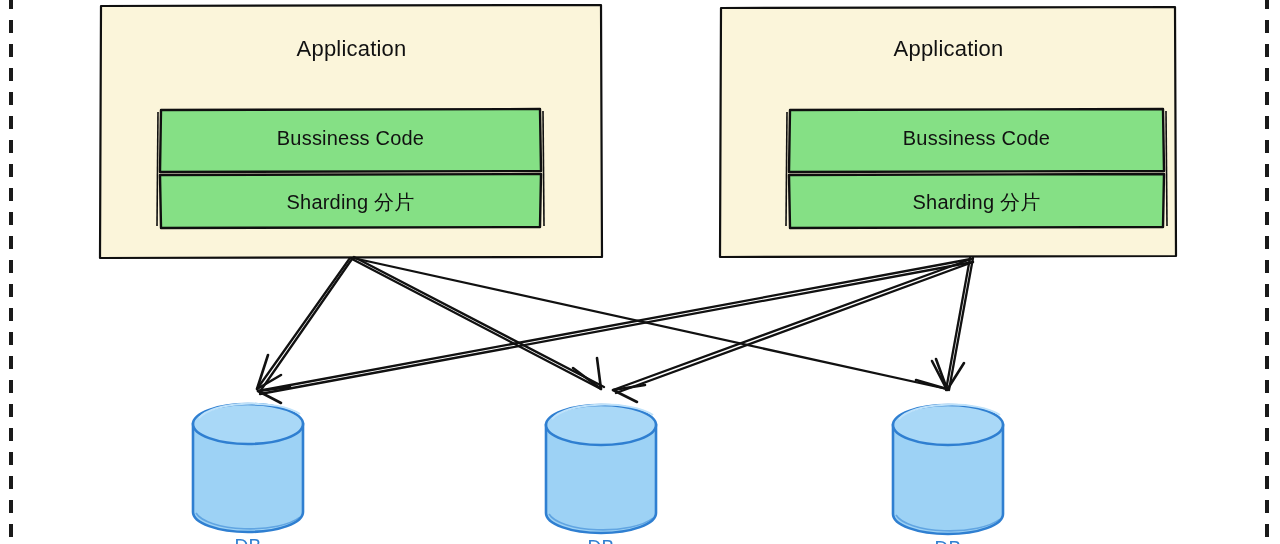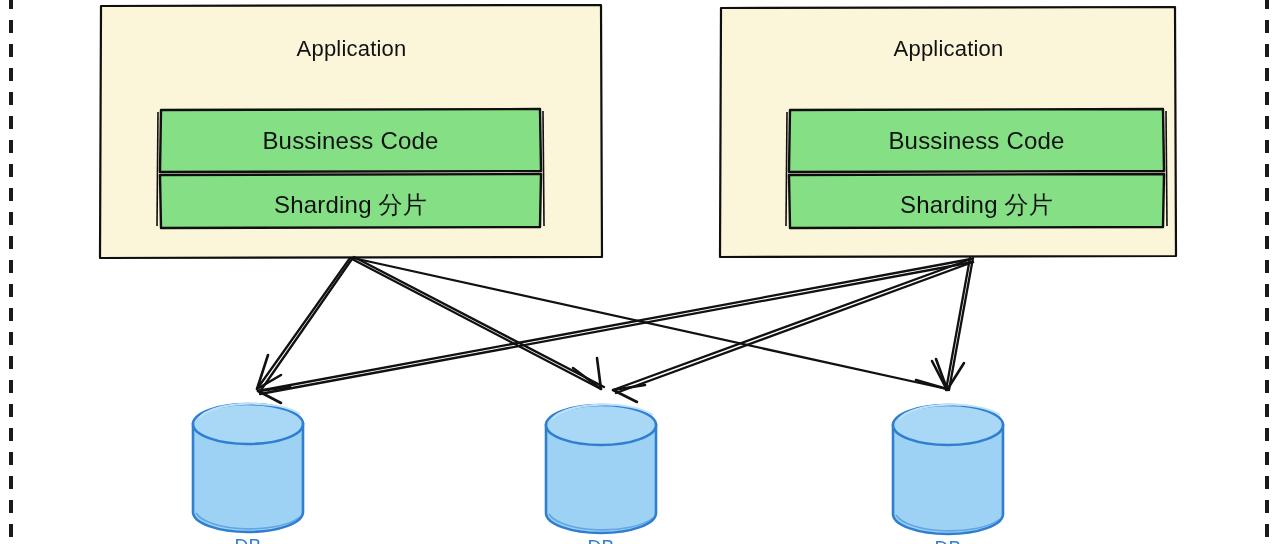--- a/index.html
+++ b/index.html
@@ -29,21 +29,21 @@
     text-align: center;
     color: #111111;
     white-space: nowrap;
     pointer-events: none;
   }
   .app-title {
     font-size: 22px;
     letter-spacing: 0.2px;
   }
   .cell-label {
-    font-size: 24px;
+    font-size: 20px;
     letter-spacing: 0.2px;
   }
   .db-label {
     font-size: 19px;
     color: #2f7fd1;
     letter-spacing: 0.2px;
   }
 </style>
 </head>
 <body>

